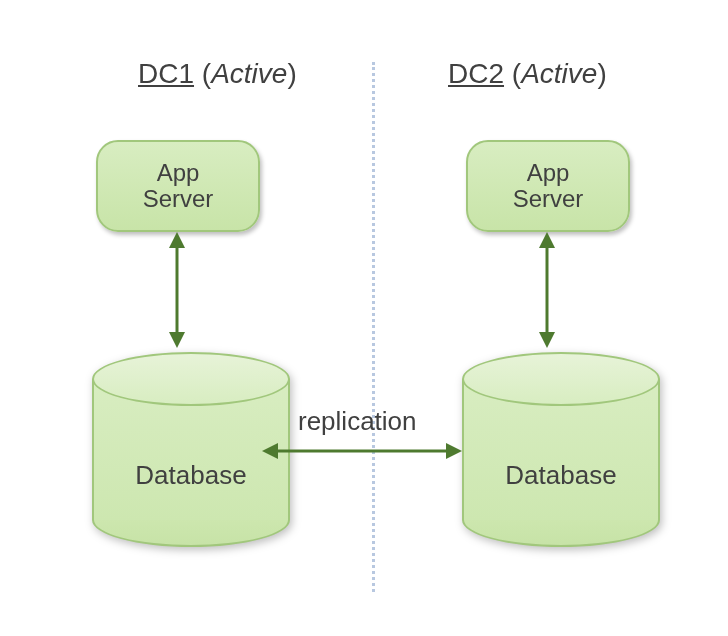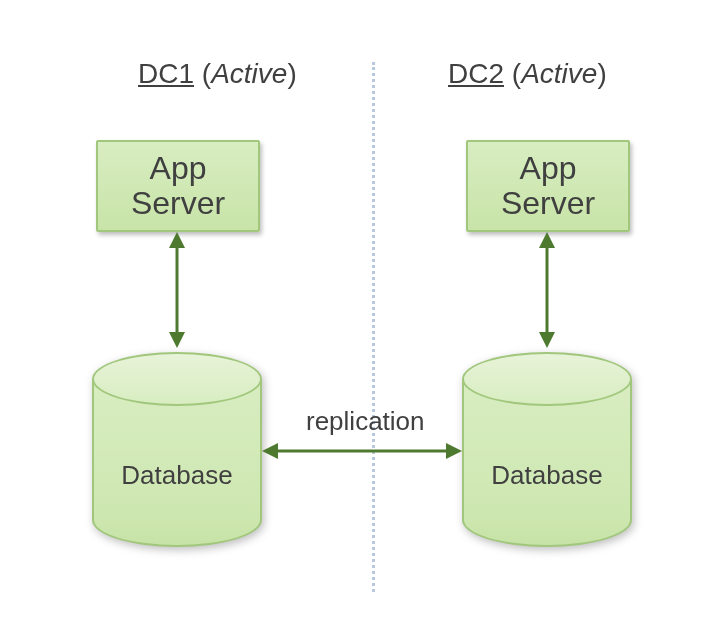--- a/index.html
+++ b/index.html
@@ -19,35 +19,36 @@
     }
     .title .dc-name { text-decoration: underline; }
     .title .dc-status { font-style: italic; }
 
     .appserver {
       position: absolute;
       width: 160px;
       height: 88px;
       background: linear-gradient(#d8edc1, #c8e4a8);
       border: 2px solid #a1c77c;
-      border-radius: 2px;
+      border-radius: 22px;
       box-shadow: 2px 3px 4px rgba(0,0,0,0.25);
       display: flex;
       align-items: center;
       justify-content: center;
       text-align: center;
-      font-size: 32px;
+      font-size: 24px;
       line-height: 1.1;
       color: #404040;
     }
 
     .db-wrap {
       position: absolute;
       width: 170px;
       height: 195px;
+      padding-left: 28px;
     }
     .db-cyl {
       position: absolute;
       inset: 0;
       filter: drop-shadow(2px 3px 4px rgba(0,0,0,0.25));
     }
     .db-top {
       position: absolute;
       left: 0; top: 0;
       width: 100%; height: 54px;
@@ -146,19 +147,19 @@
   <div class="db-cyl">
     <div class="db-bottom"></div>
     <div class="db-body"></div>
     <div class="db-top"></div>
   </div>
   <div class="db-label">Database</div>
 </div>
 
 <div class="divider"></div>
 
-<div class="rep-label" style="left:306px; top:406px;text-align:center;">replication</div>
+<div class="rep-label" style="left:298px; top:406px;text-align:center;">replication</div>
 
 <svg class="arrow" style="left:262px; top:441px;" width="200" height="20">
   <line x1="14" y1="10" x2="186" y2="10" stroke="#4e7a2f" stroke-width="3"></line>
   <polygon points="0,10 16,2 16,18" fill="#4e7a2f"></polygon>
   <polygon points="200,10 184,2 184,18" fill="#4e7a2f"></polygon>
 </svg>
 
 </body></html>

